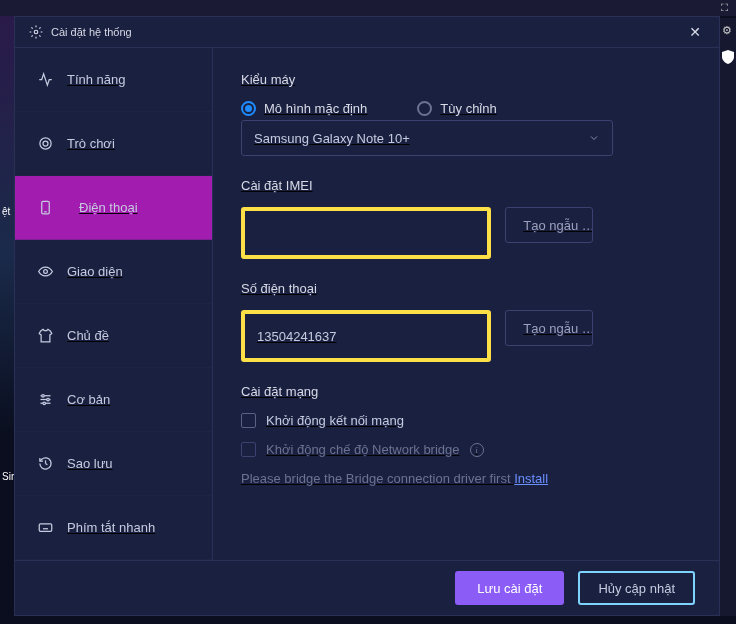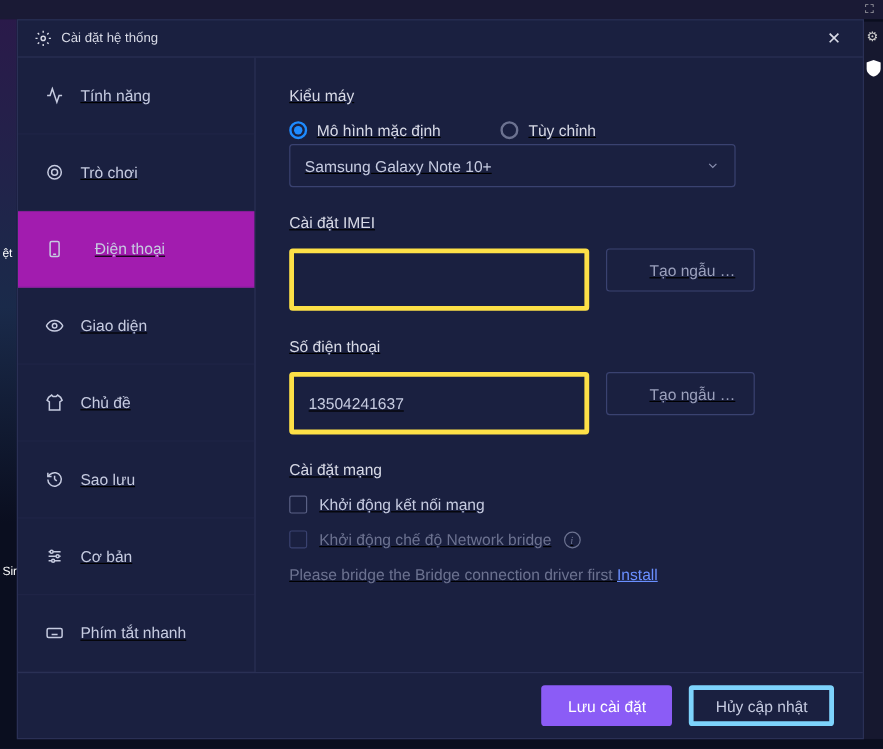--- a/index.html
+++ b/index.html
@@ -21,31 +21,31 @@
 .radio-row { display: flex; gap: 50px; margin-bottom: 4px; }
 .radio { display: flex; align-items: center; gap: 8px; cursor: pointer; font-size: 13px; color: #d8dae6; }
 .radio .r-outer { width: 15px; height: 15px; border-radius: 50%; border: 2px solid #6c7290; display: flex; align-items: center; justify-content: center; }
 .radio.sel .r-outer { border-color: #1e8bff; }
 .radio.sel .r-inner { width: 7px; height: 7px; border-radius: 50%; background: #1e8bff; }
 .select { width: 372px; height: 36px; border: 1px solid #3a4270; border-radius: 3px; display: flex; align-items: center; padding: 0 12px; color: #c6cbe0; font-size: 13px; cursor: pointer; justify-content: space-between; margin-bottom: 22px; }
 .select .chev { color: #8a90b0; }
 .row { display: flex; gap: 14px; margin-bottom: 22px; }
 .input { height: 52px; border: 4px solid #fde047; border-radius: 3px; background: transparent; color: #c6cbe0; font-size: 13px; padding: 0 12px; outline: none; }
 .input.w1 { width: 250px; }
-.btn-outline { height: 36px; width: 124px; border: 1px solid #3a4270; border-radius: 3px; background: transparent; color: #9ba0bc; font-size: 13px; cursor: pointer; display: flex; align-items: center; justify-content: center; white-space: nowrap; overflow: hidden; padding-left: 20px; }
+.btn-outline { height: 36px; width: 88px; border: 1px solid #3a4270; border-radius: 3px; background: transparent; color: #9ba0bc; font-size: 13px; cursor: pointer; display: flex; align-items: center; justify-content: center; white-space: nowrap; overflow: hidden; padding-left: 20px; }
 .cb-row { display: flex; align-items: center; gap: 10px; font-size: 13px; color: #c6cbe0; margin-bottom: 14px; }
 .cb-row.dis { color: #6c7290; }
 .cb { width: 15px; height: 15px; border: 1px solid #5a6185; border-radius: 2px; cursor: pointer; }
 .cb-row.dis .cb { border-color: #3a4270; }
 .info-ico { width: 14px; height: 14px; border: 1px solid #6c7290; border-radius: 50%; display: inline-flex; align-items: center; justify-content: center; font-size: 9px; color: #6c7290; font-style: italic; font-family: Georgia, serif; }
 .hint { font-size: 13px; color: #6c7290; }
 .hint a { color: #6a8fff; text-decoration: underline; cursor: pointer; }
 .footer { height: 64px; border-top: 1px solid #2a3055; display: flex; align-items: center; justify-content: flex-end; padding: 0 24px; gap: 14px; }
 .btn-primary { height: 34px; padding: 0 22px; background: #8b5cf6; color: #fff; border: none; border-radius: 3px; font-size: 13px; cursor: pointer; }
-.btn-secondary { height: 34px; padding: 0 18px; background: transparent; color: #c6cbe0; border: 4px solid #7dd3fc; border-radius: 3px; font-size: 13px; cursor: pointer; }
+.btn-secondary { height: 34px; padding: 0 18px; background: transparent; color: #c6cbe0; border: 2px solid #7dd3fc; border-radius: 3px; font-size: 13px; cursor: pointer; }
 .left-strip { position: absolute; left: 0; top: 16px; width: 14px; height: 600px; background: linear-gradient(180deg, #2a1a4a 0%, #1a2a4a 40%, #0a0e1f 70%); }
 .left-strip .t { color: #fff; font-size: 10px; position: absolute; }
 .right-edge { position: absolute; right: 0; top: 18px; width: 16px; height: 598px; background: #16182f; }
 .right-edge .gear2 { color: #ccc; position: absolute; top: 6px; left: 2px; font-size: 11px; }
 .right-edge .shield { position: absolute; top: 32px; left: 2px; }
 svg { display: block; }
 </style>
 </head>
 <body>
 
@@ -120,40 +120,40 @@
         <span class="si-icon">
             <svg width="15" height="15" viewBox="0 0 24 24" fill="none" stroke="currentColor" stroke-width="2">
               <path d="M8 2 L4 5 L2 9 L5 11 L5 22 L19 22 L19 11 L22 9 L20 5 L16 2 L14 4 L10 4 Z"></path>
             </svg>
           </span>
         <span>Chủ đề</span>
       </div>
       <div class="side-item">
         <span class="si-icon">
             <svg width="15" height="15" viewBox="0 0 24 24" fill="none" stroke="currentColor" stroke-width="2">
-              <path d="M3 12a9 9 0 1 0 3-6.7L3 8"></path>
-              <polyline points="3 3 3 8 8 8"></polyline>
-              <line x1="12" y1="7" x2="12" y2="12"></line>
-              <line x1="12" y1="12" x2="15" y2="14"></line>
-            </svg>
-          </span>
-        <span>Sao lưu</span>
-      </div>
-      <div class="side-item">
-        <span class="si-icon">
-            <svg width="15" height="15" viewBox="0 0 24 24" fill="none" stroke="currentColor" stroke-width="2">
               <line x1="4" y1="6" x2="20" y2="6"></line>
               <line x1="4" y1="12" x2="20" y2="12"></line>
               <line x1="4" y1="18" x2="20" y2="18"></line>
               <circle cx="8" cy="6" r="2" fill="#1a2040"></circle>
               <circle cx="16" cy="12" r="2" fill="#1a2040"></circle>
               <circle cx="10" cy="18" r="2" fill="#1a2040"></circle>
             </svg>
           </span>
         <span>Cơ bản</span>
+      </div>
+      <div class="side-item">
+        <span class="si-icon">
+            <svg width="15" height="15" viewBox="0 0 24 24" fill="none" stroke="currentColor" stroke-width="2">
+              <path d="M3 12a9 9 0 1 0 3-6.7L3 8"></path>
+              <polyline points="3 3 3 8 8 8"></polyline>
+              <line x1="12" y1="7" x2="12" y2="12"></line>
+              <line x1="12" y1="12" x2="15" y2="14"></line>
+            </svg>
+          </span>
+        <span>Sao lưu</span>
       </div>
       <div class="side-item">
         <span class="si-icon">
             <svg width="15" height="15" viewBox="0 0 24 24" fill="none" stroke="currentColor" stroke-width="2">
               <rect x="2" y="6" width="20" height="12" rx="2"></rect>
               <line x1="6" y1="10" x2="6" y2="10"></line>
               <line x1="10" y1="10" x2="10" y2="10"></line>
               <line x1="14" y1="10" x2="14" y2="10"></line>
               <line x1="18" y1="10" x2="18" y2="10"></line>
               <line x1="8" y1="14" x2="16" y2="14"></line>

